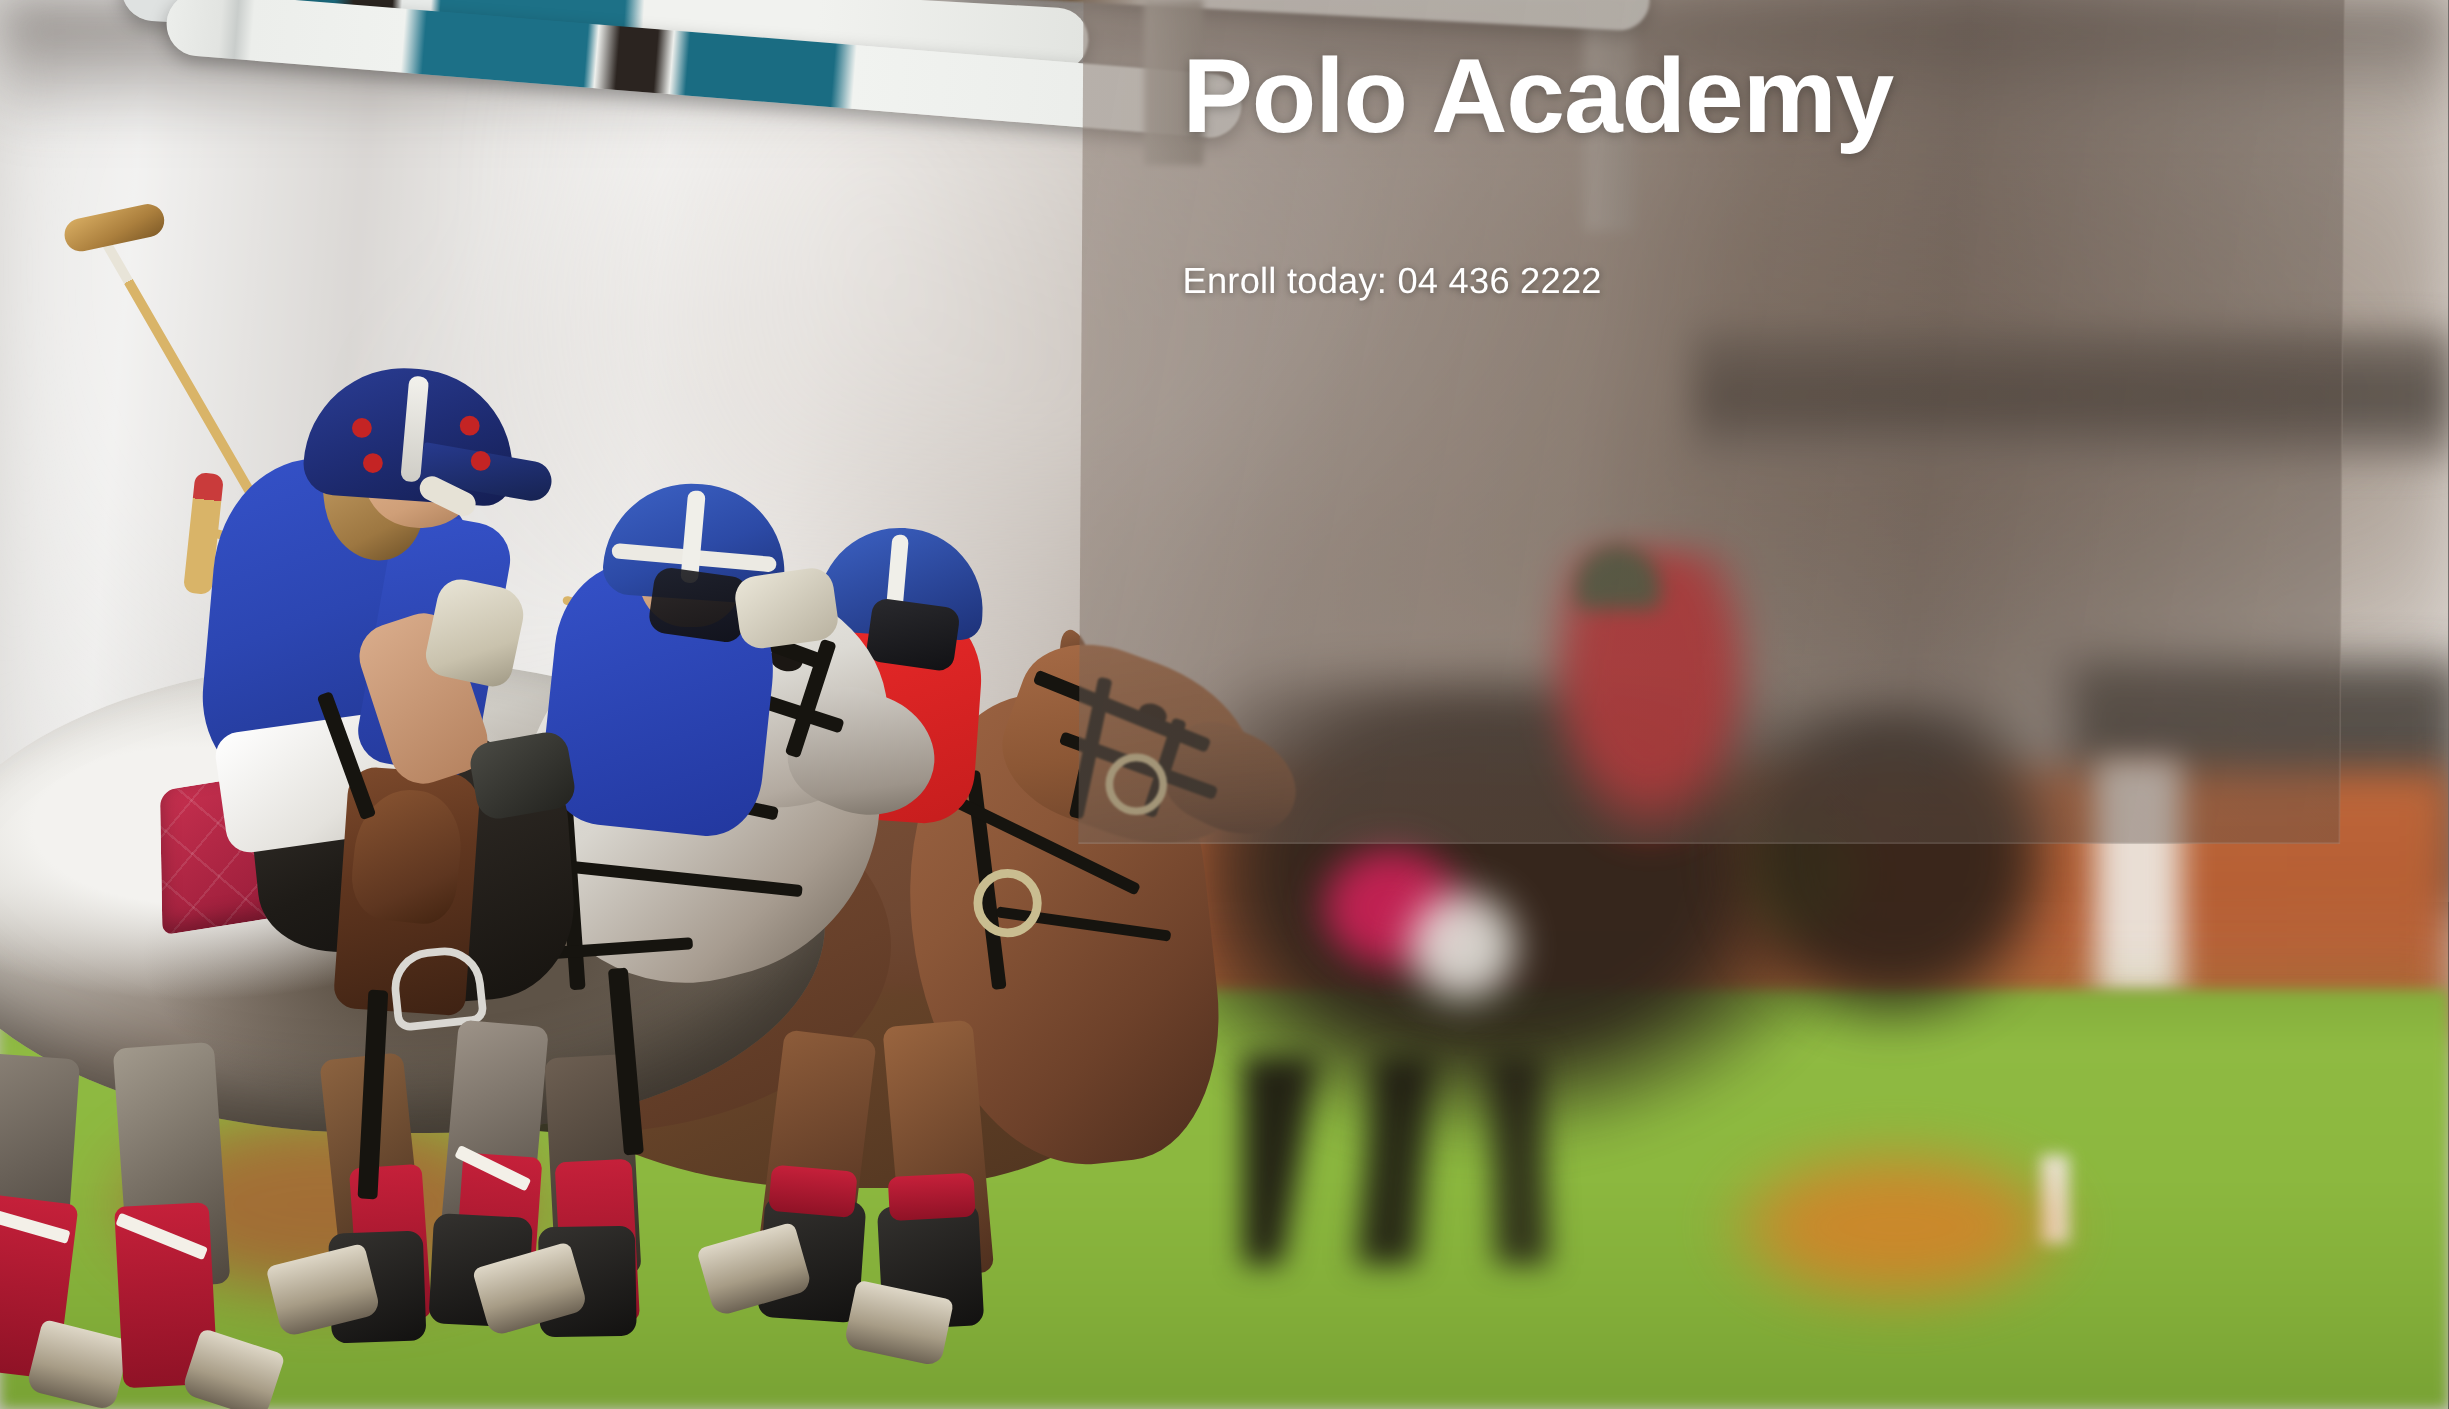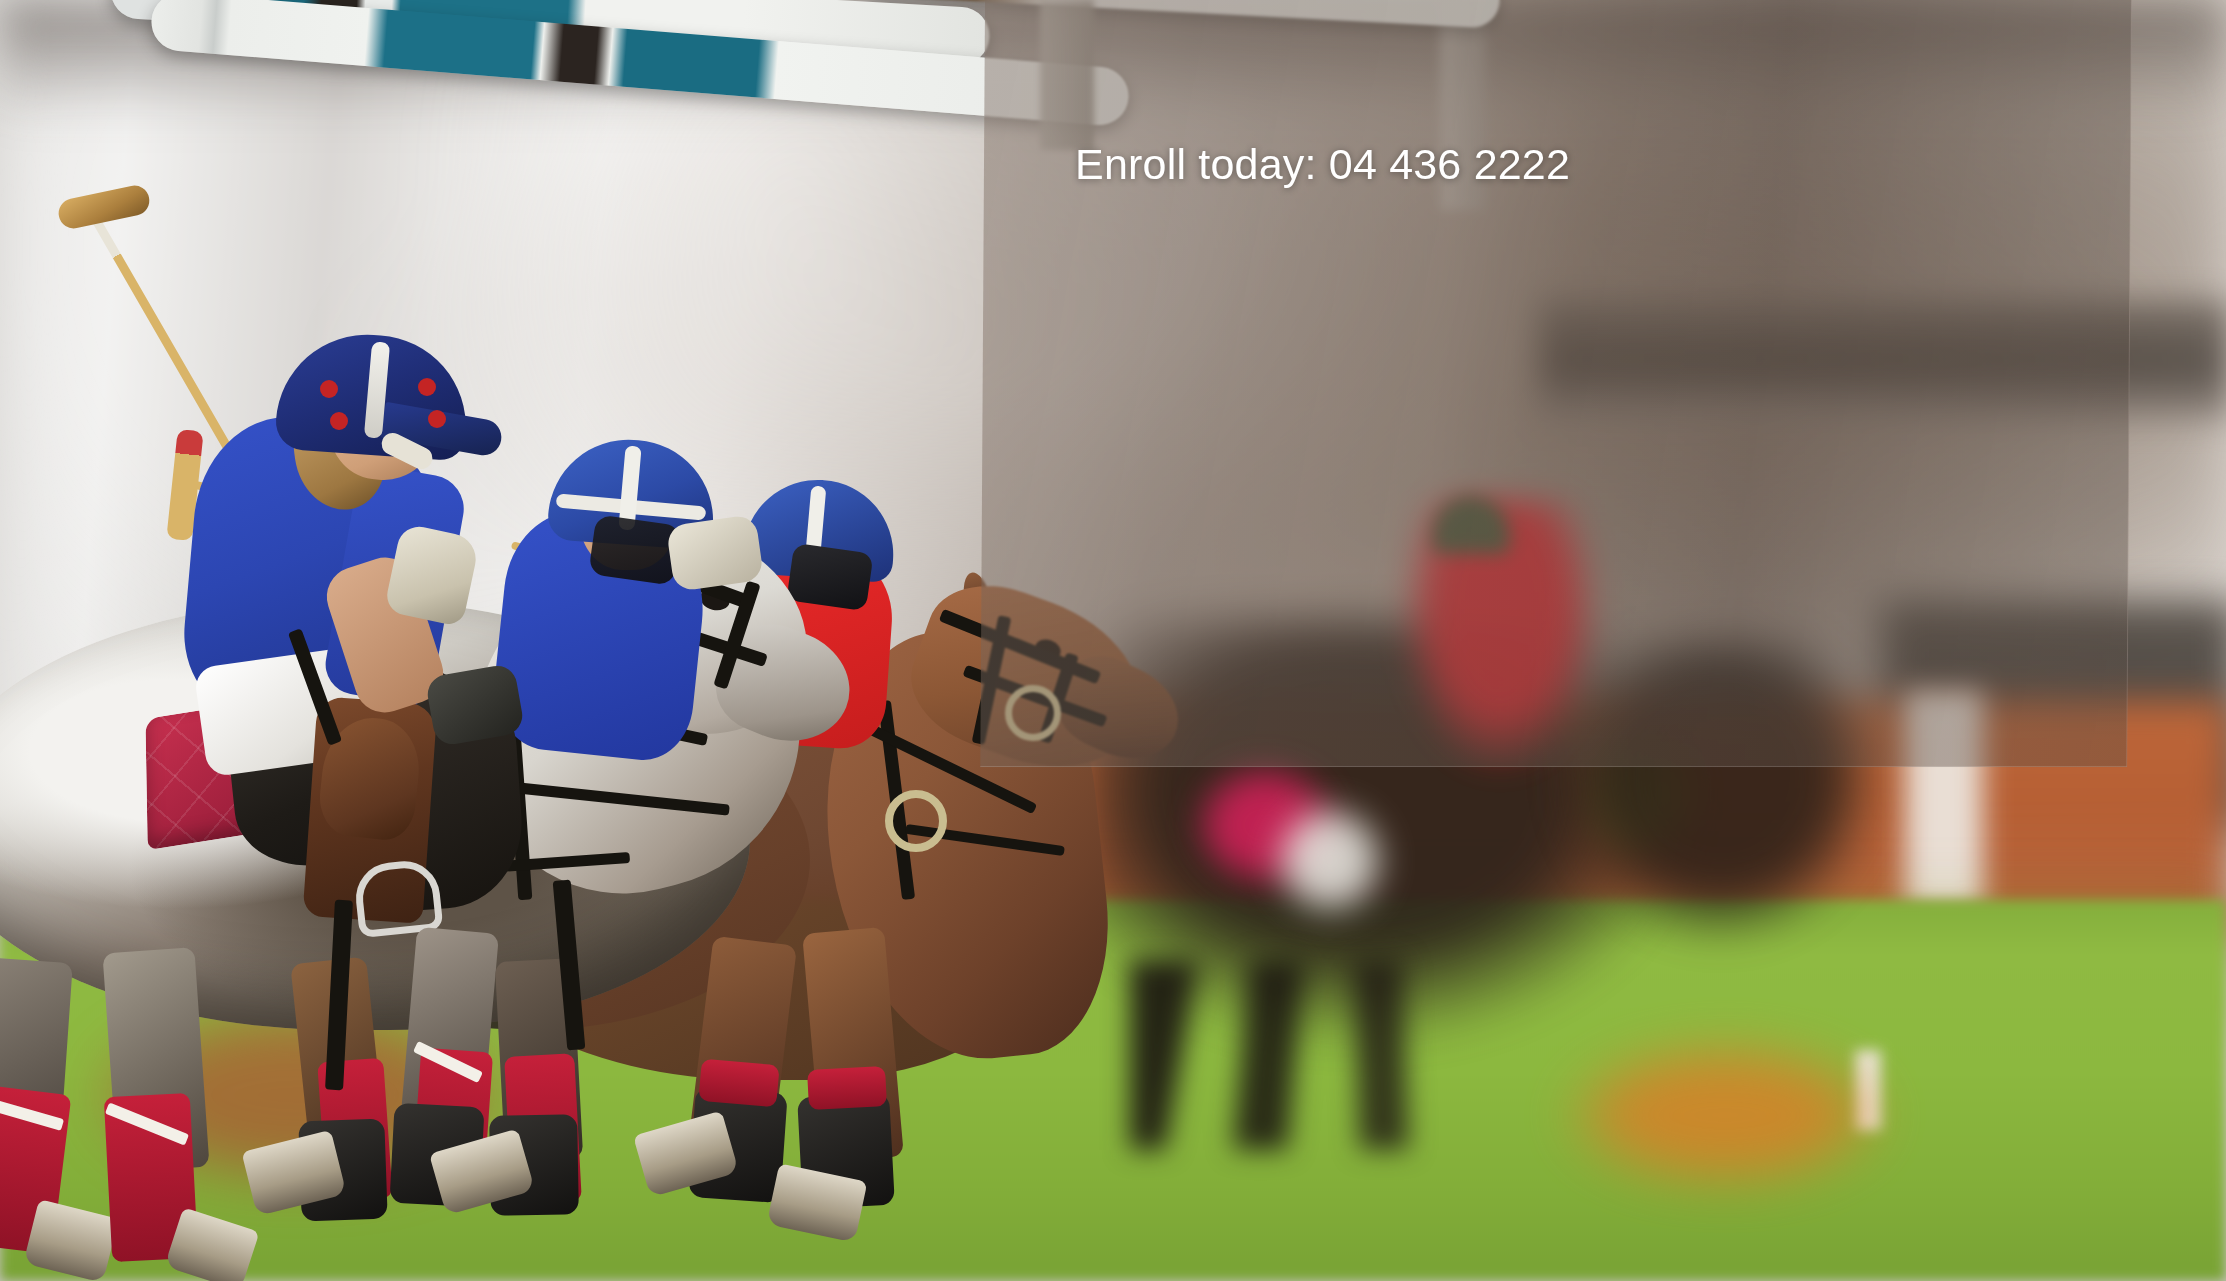--- a/index.html
+++ b/index.html
@@ -504,21 +504,21 @@
   .body-copy{
     font-size:43px;
     font-weight:400;
     line-height:1.40;
     letter-spacing:.2px;
     margin:0;
     text-shadow:0 1px 7px rgba(0,0,0,.35);
   }
   .enroll{
     margin-top:100px;
-    font-size:43px;
+    font-size:33px;
     font-weight:400;
     letter-spacing:.2px;
     text-shadow:0 1px 7px rgba(0,0,0,.4);
   }
 </style>
 </head>
 <body>
 
 <div id="poster">
 
@@ -676,18 +676,19 @@
 
       <div class="strap" style="left:330px;top:900px;width:18px;height:190px;transform:rotate(3deg);"></div>
       <div class="strap" style="left:560px;top:880px;width:18px;height:170px;transform:rotate(-5deg);"></div>
       <div class="strap" style="left:255px;top:680px;width:120px;height:14px;transform:rotate(70deg);"></div>
     </div>
   </div>
 
   <div class="overlay"></div>
 
   <div class="copy">
+    <h1 class="title">Polo Academy</h1>
 
 
     <p class="enroll">Enroll today: 04 436 2222</p>
   </div>
 
 </div>
 
 </body></html>

